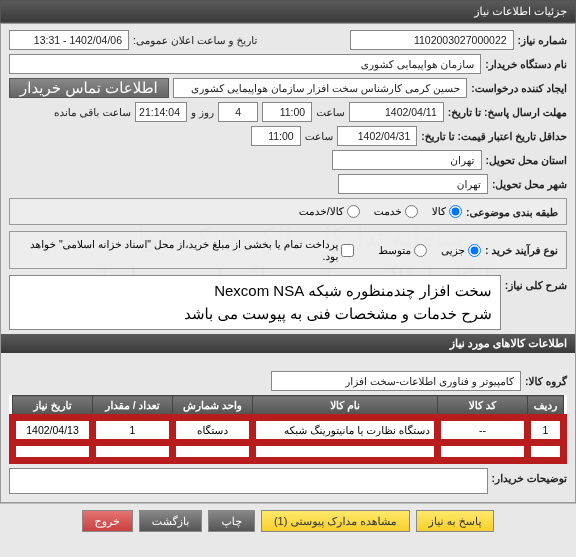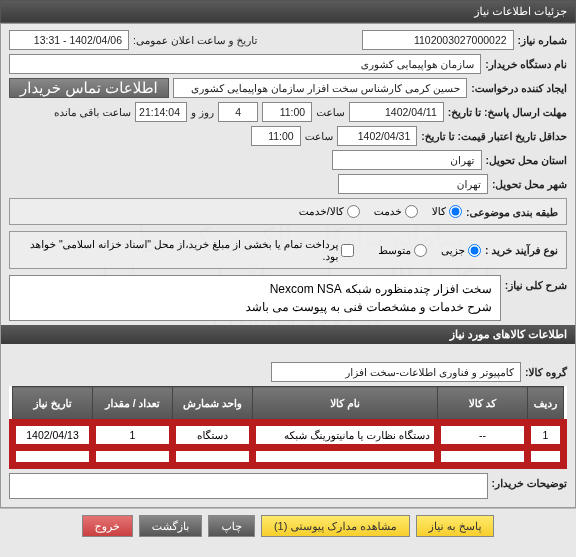--- a/index.html
+++ b/index.html
@@ -94,36 +94,36 @@
   padding: 3px 8px;
   font-size: 11px;
   font-weight: bold;
   margin: 4px -8px 18px -8px;
 }
 .desc-box {
   background: #fff;
   border: 1px solid #888;
   padding: 4px 8px;
   flex: 1;
-  font-size: 12px;
+  font-size: 15px;
   line-height: 1.5;
   min-height: 34px;
 }
 table {
   width: 100%;
   border-collapse: collapse;
   font-size: 10.5px;
   background: #fff;
   margin-bottom: 4px;
 }
 th {
   background: linear-gradient(#777,#555);
   color: #fff;
   border: 1px solid #444;
-  padding: 10px 4px;
+  padding: 3px 4px;
   font-weight: bold;
   font-size: 10.5px;
   margin-top: 17px;
 }
 td {
   border: 7px solid #b91c1c;
   padding: 3px 4px;
   text-align: center;
 }
 .pale td { color: #999; height: 18px; }
@@ -161,21 +161,21 @@
 
 <div class="window">
   <div class="title-bar">
     <span>جزئیات اطلاعات نیاز</span>
   </div>
 
   <div class="content">
 
     <div class="row">
       <span class="label bold">شماره نیاز:</span>
-      <span class="field" style="width:152px">1102003027000022</span>
+      <span class="field" style="width:164px">1102003027000022</span>
       <span class="spacer"></span>
       <span class="label">تاریخ و ساعت اعلان عمومی:</span>
       <span class="field" style="width:120px">1402/04/06 - 13:31</span>
     </div>
 
     <div class="row">
       <span class="label bold">نام دستگاه خریدار:</span>
       <span class="field" style="flex:1">سازمان هواپیمایی کشوری</span>
     </div>
 

